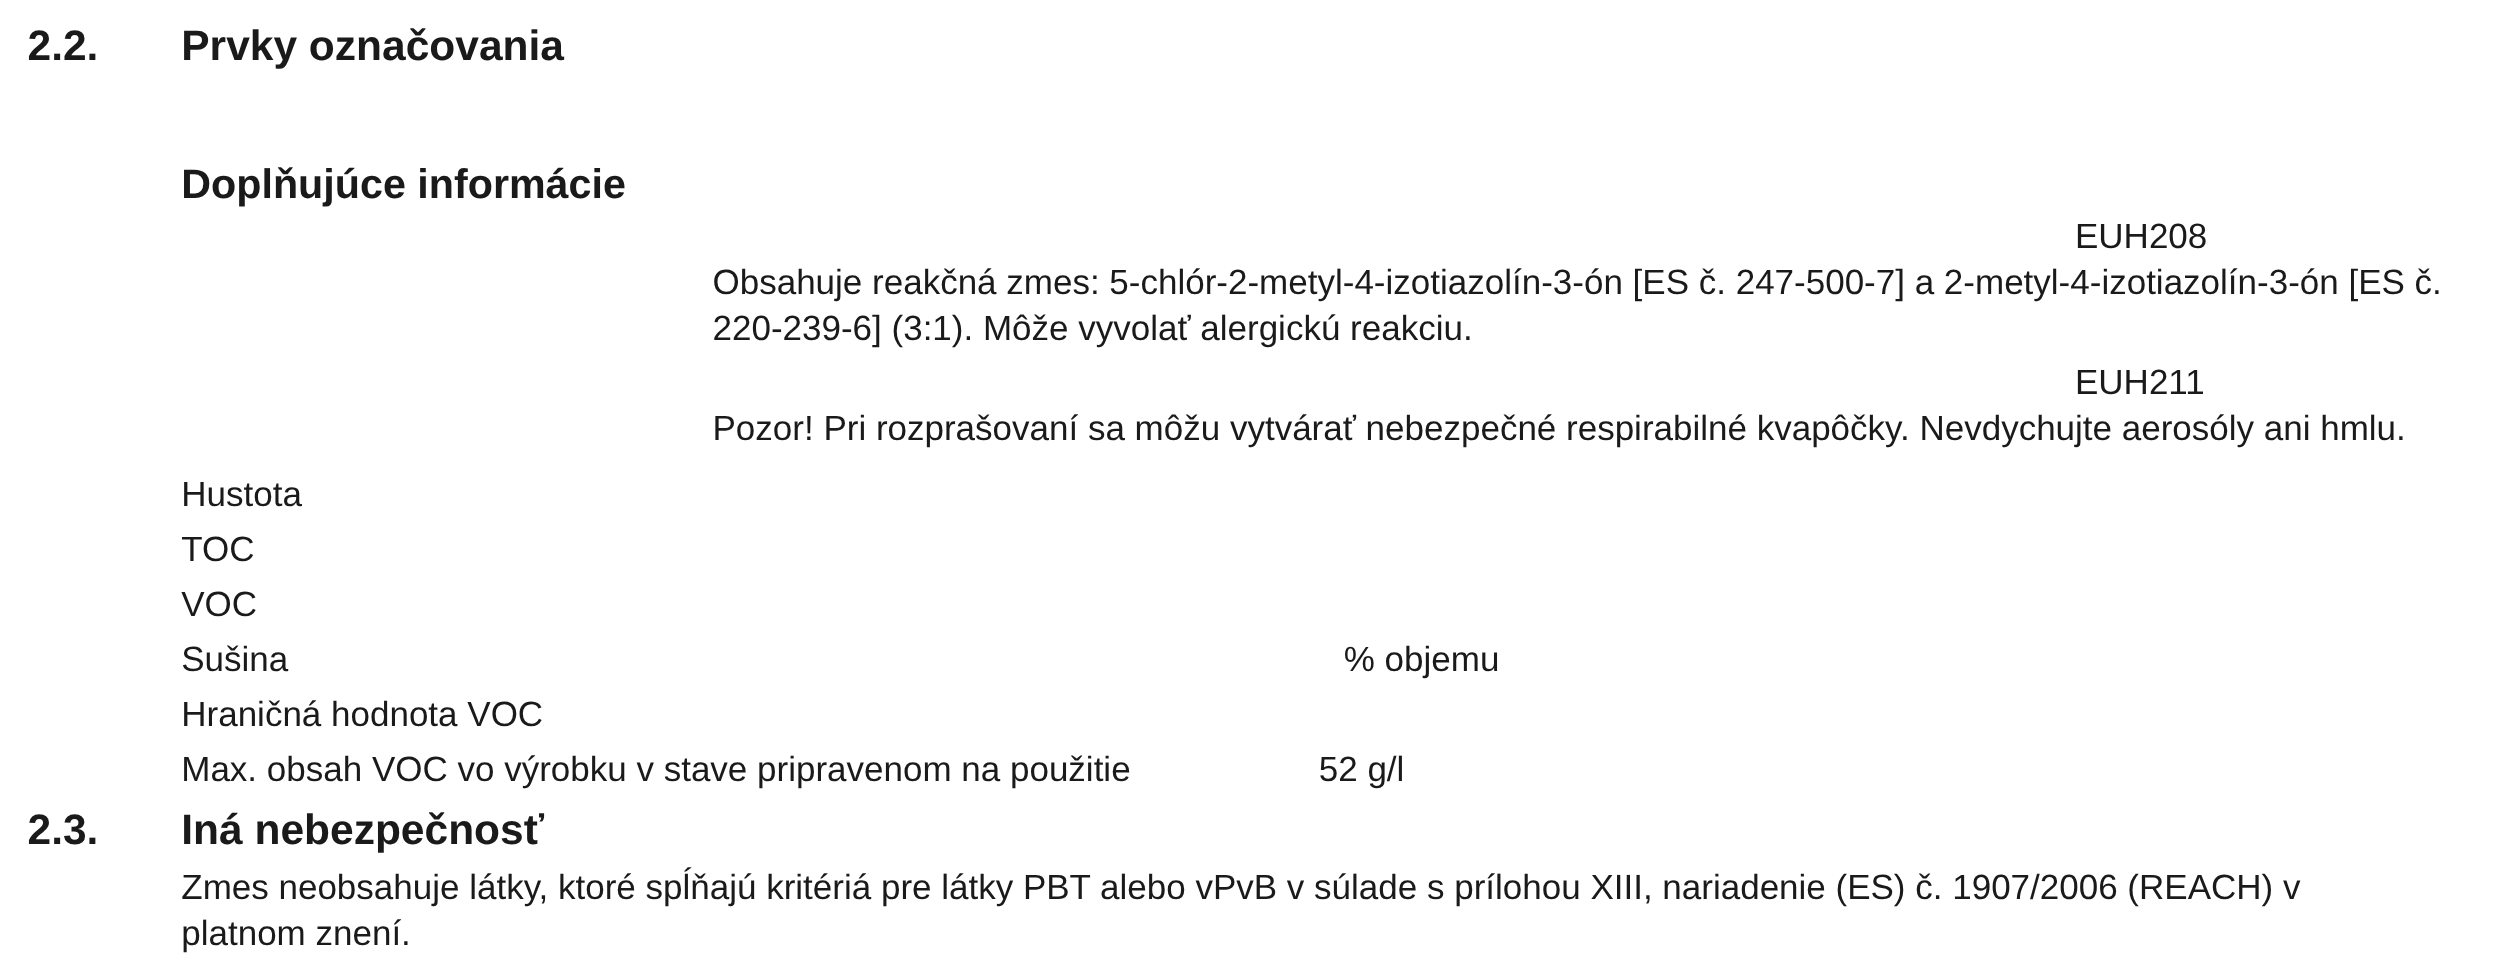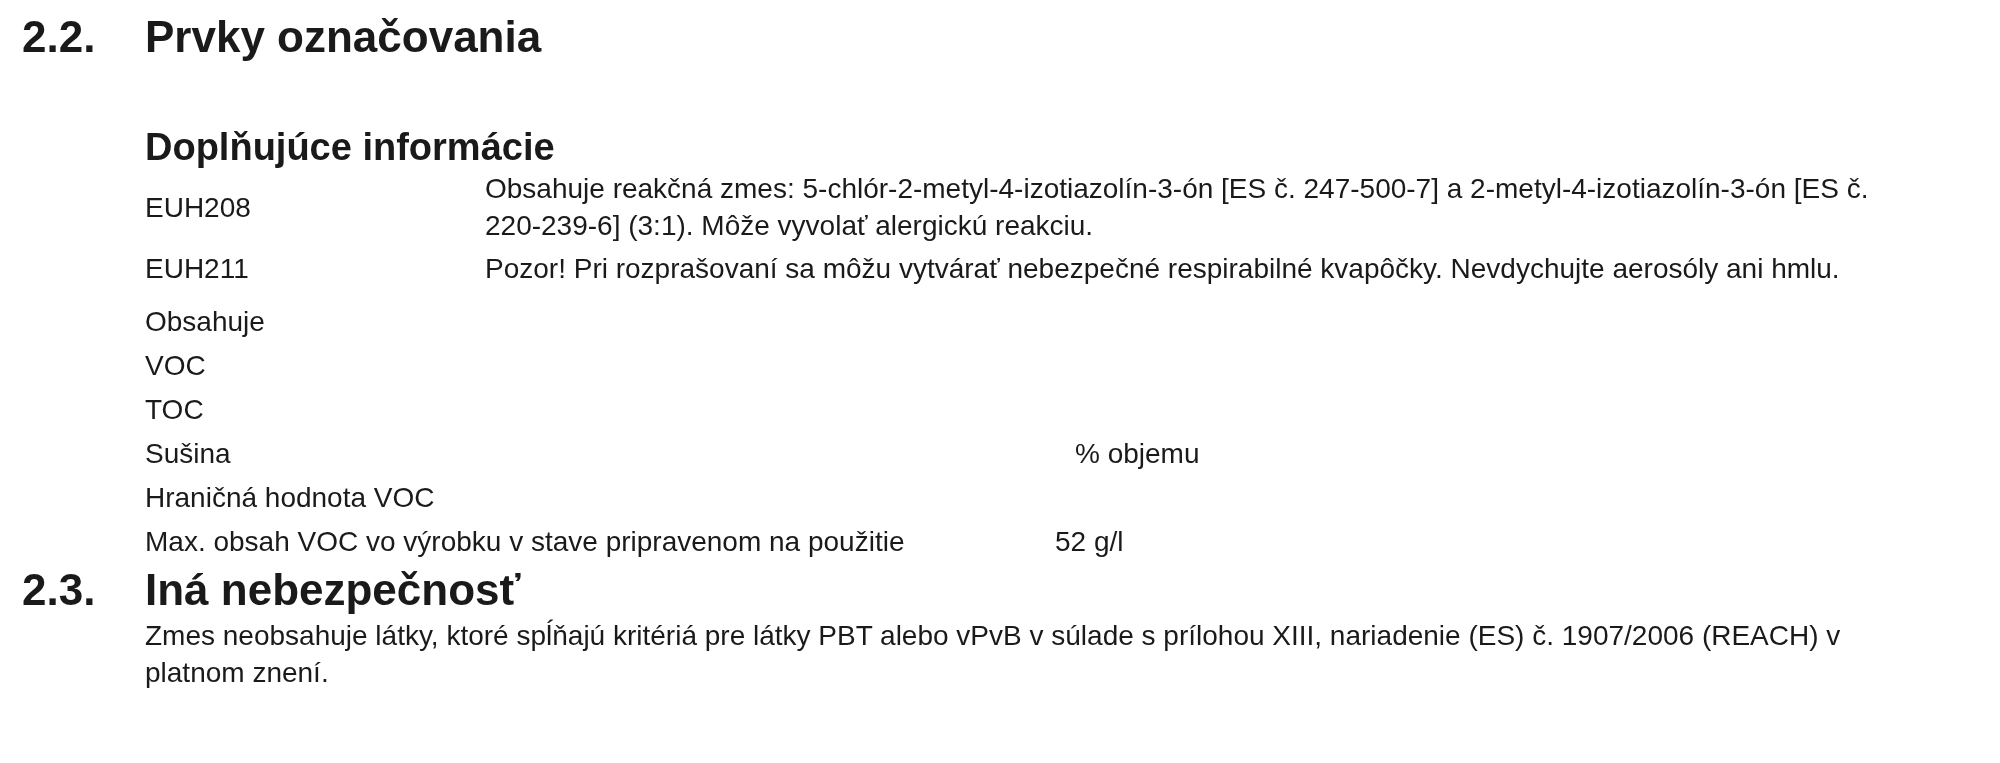--- a/index.html
+++ b/index.html
@@ -10,36 +10,36 @@
     color: #1a1a1a;
     font-family: "Liberation Sans", "DejaVu Sans", sans-serif;
     font-size: 28px;
     overflow: hidden;
   }
   .doc { padding-top: 14px; }
 
   .section-head {
     display: flex;
     font-weight: 700;
-    font-size: 44px;
+    font-size: 34px;
     line-height: 46px;
     padding-left: 22px;
   }
   .section-head .sec-num { width: 123px; flex: none; }
 
   .content { margin-left: 145px; }
 
   .subheading {
     font-weight: 700;
-    font-size: 38px;
+    font-size: 33px;
     line-height: 46px;
     margin-top: 64px;
   }
 
-  .euh-row { display: flex; line-height: 37px; align-items: center; }
+  .euh-row { display: flex; line-height: 37px; align-items: flex-end; flex-direction: column; }
   .euh-row + .euh-row { margin-top: 6px; }
   .euh-code { width: 340px; flex: none; }
   .euh-text { width: 1430px; }
 
   .props { margin-top: 12px; }
   .prop-row { display: flex; align-items: center; min-height: 44px; }
   .prop-label {
     width: 910px;
     flex: none;
     line-height: 37px;
@@ -77,28 +77,28 @@
         <span class="euh-text">Obsahuje reakčná zmes: 5-chlór-2-metyl-4-izotiazolín-3-ón [ES č. 247-500-7] a 2-metyl-4-izotiazolín-3-ón [ES č. 220-239-6] (3:1). Môže vyvolať alergickú reakciu.</span>
       </div>
       <div class="euh-row">
         <span class="euh-code">EUH211</span>
         <span class="euh-text">Pozor! Pri rozprašovaní sa môžu vytvárať nebezpečné respirabilné kvapôčky. Nevdychujte aerosóly ani hmlu.</span>
       </div>
     </div>
 
     <div class="props">
       <div class="prop-row">
-        <span class="prop-label">Obsahuje</span>
+        <span class="prop-label">Hustota</span>
+      </div>
+      <div class="prop-row">
+        <span class="prop-label">TOC</span>
+        <span class="prop-value"></span>
       </div>
       <div class="prop-row">
         <span class="prop-label">VOC</span>
-        <span class="prop-value"></span>
-      </div>
-      <div class="prop-row">
-        <span class="prop-label">TOC</span>
         <span class="prop-value"></span>
       </div>
       <div class="prop-row">
         <span class="prop-label">Sušina</span>
         <span class="prop-value indent">% objemu</span>
       </div>
       <div class="prop-row">
         <span class="prop-label">Hraničná hodnota VOC</span>
       </div>
       <div class="prop-row">

